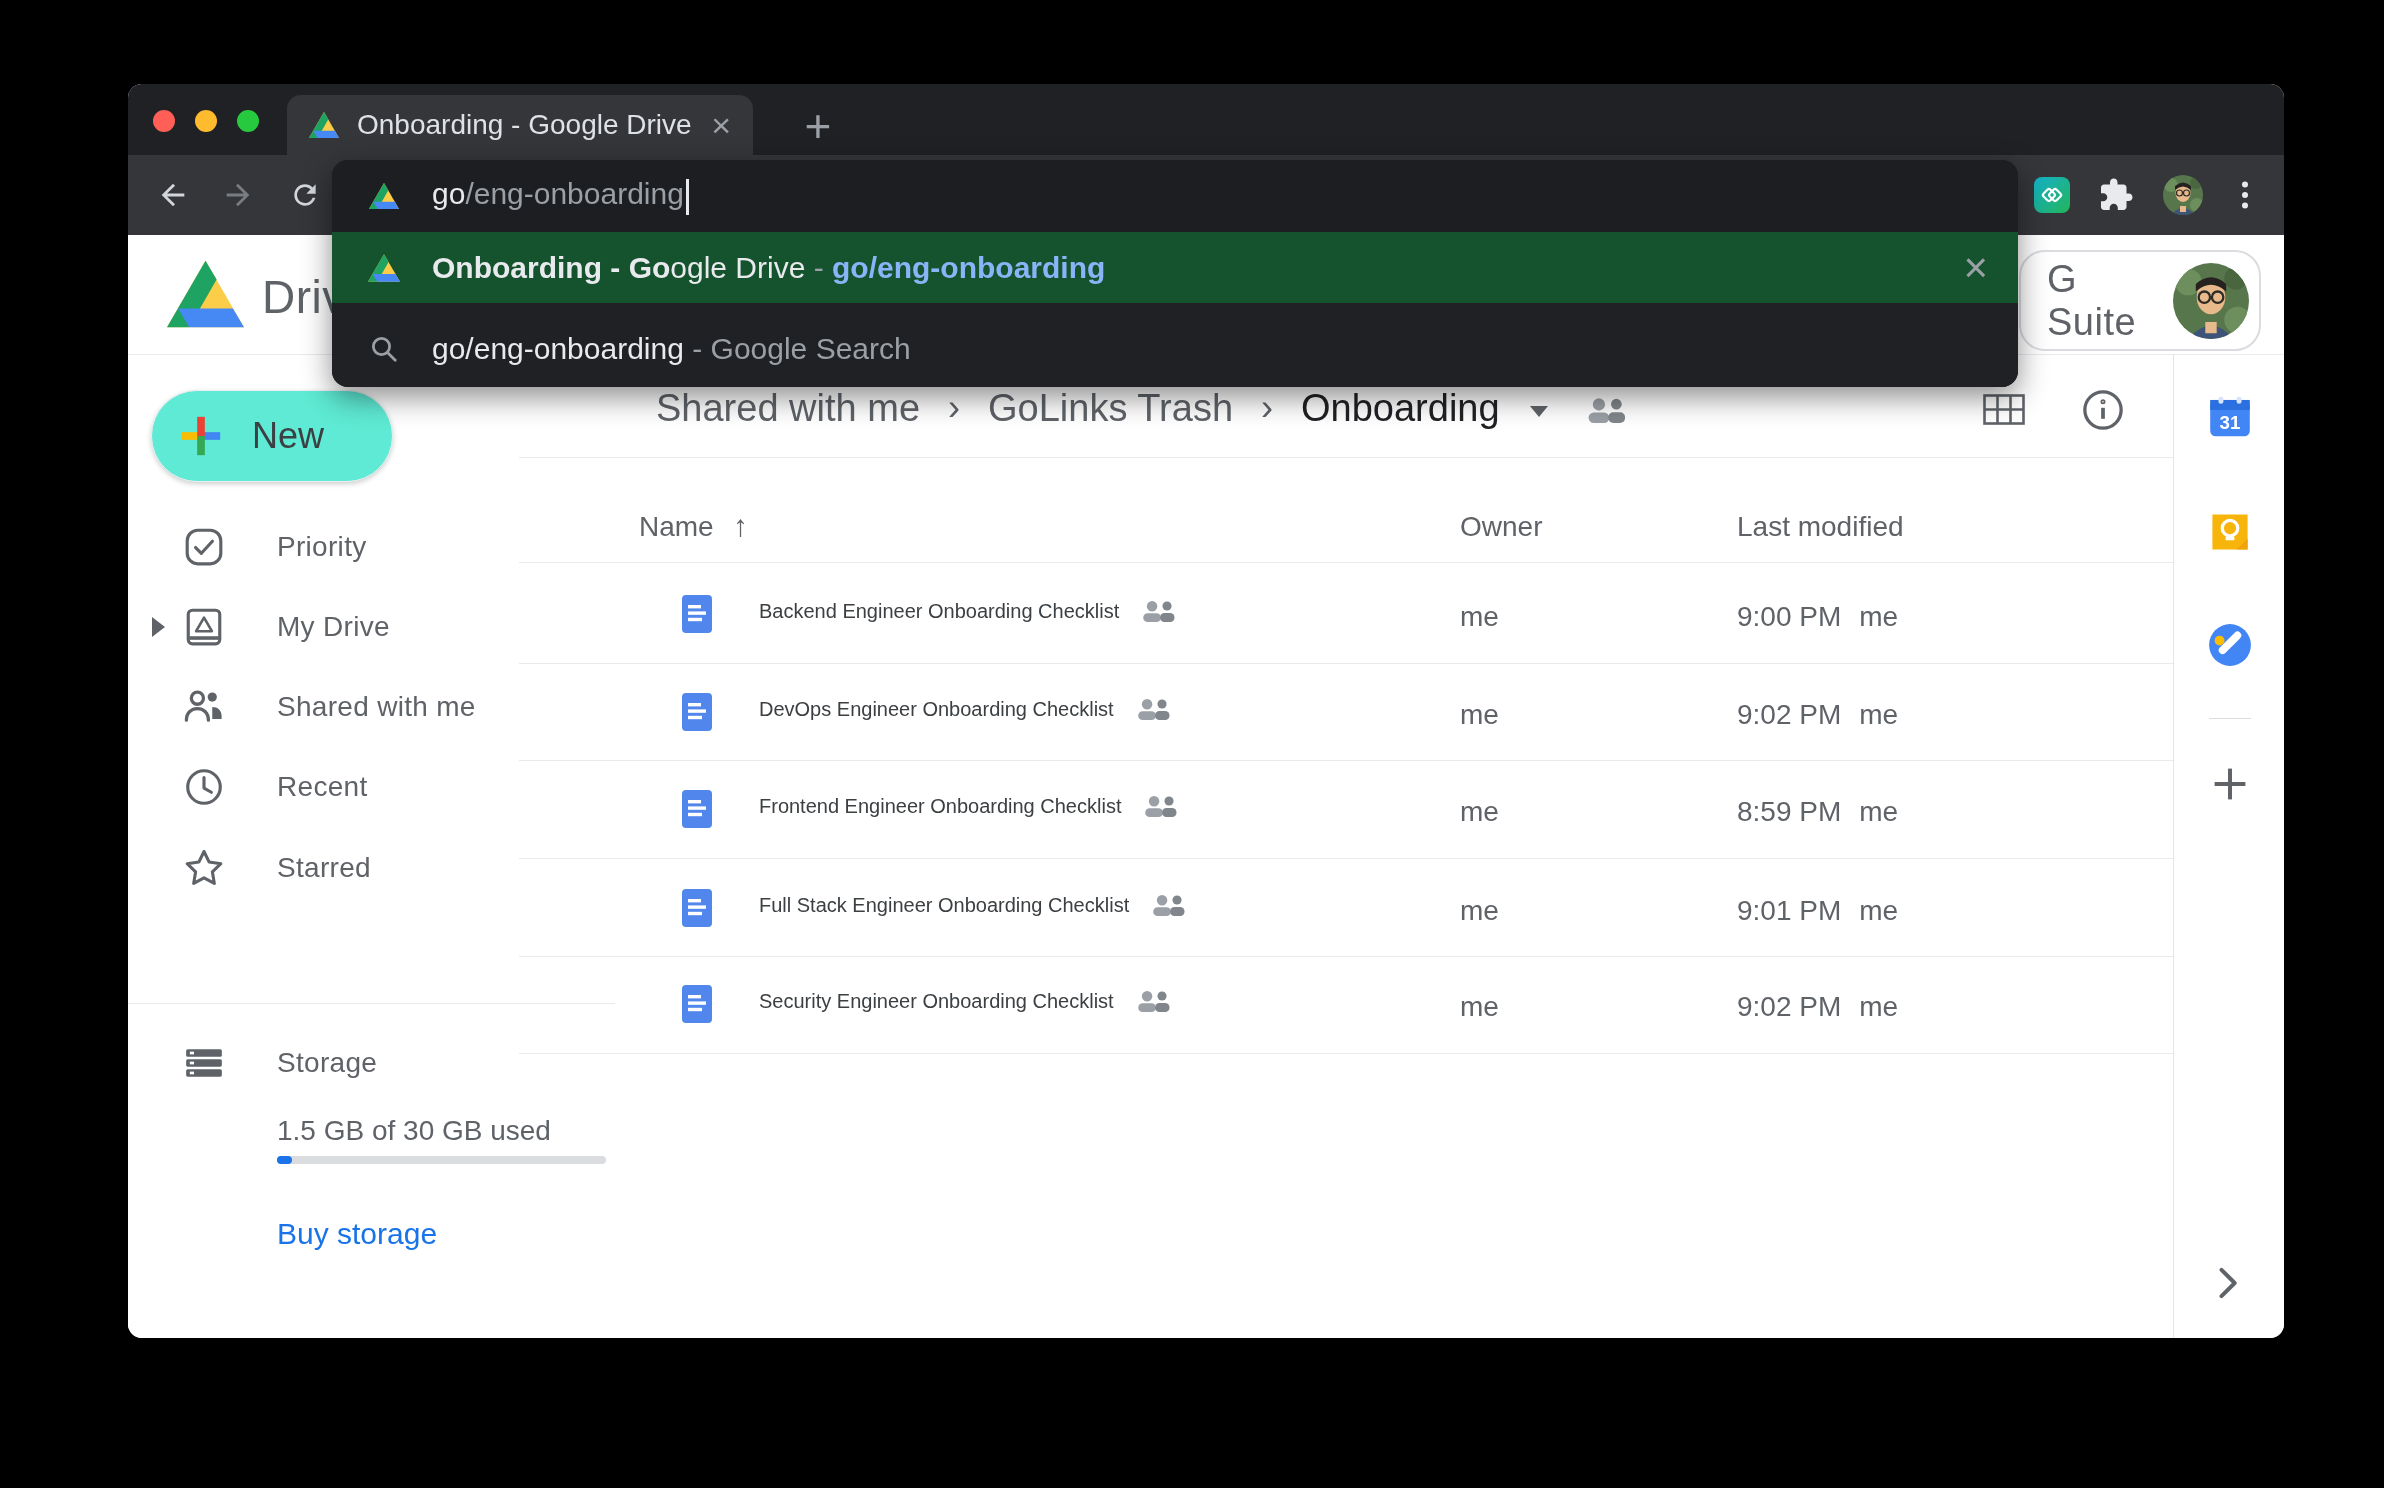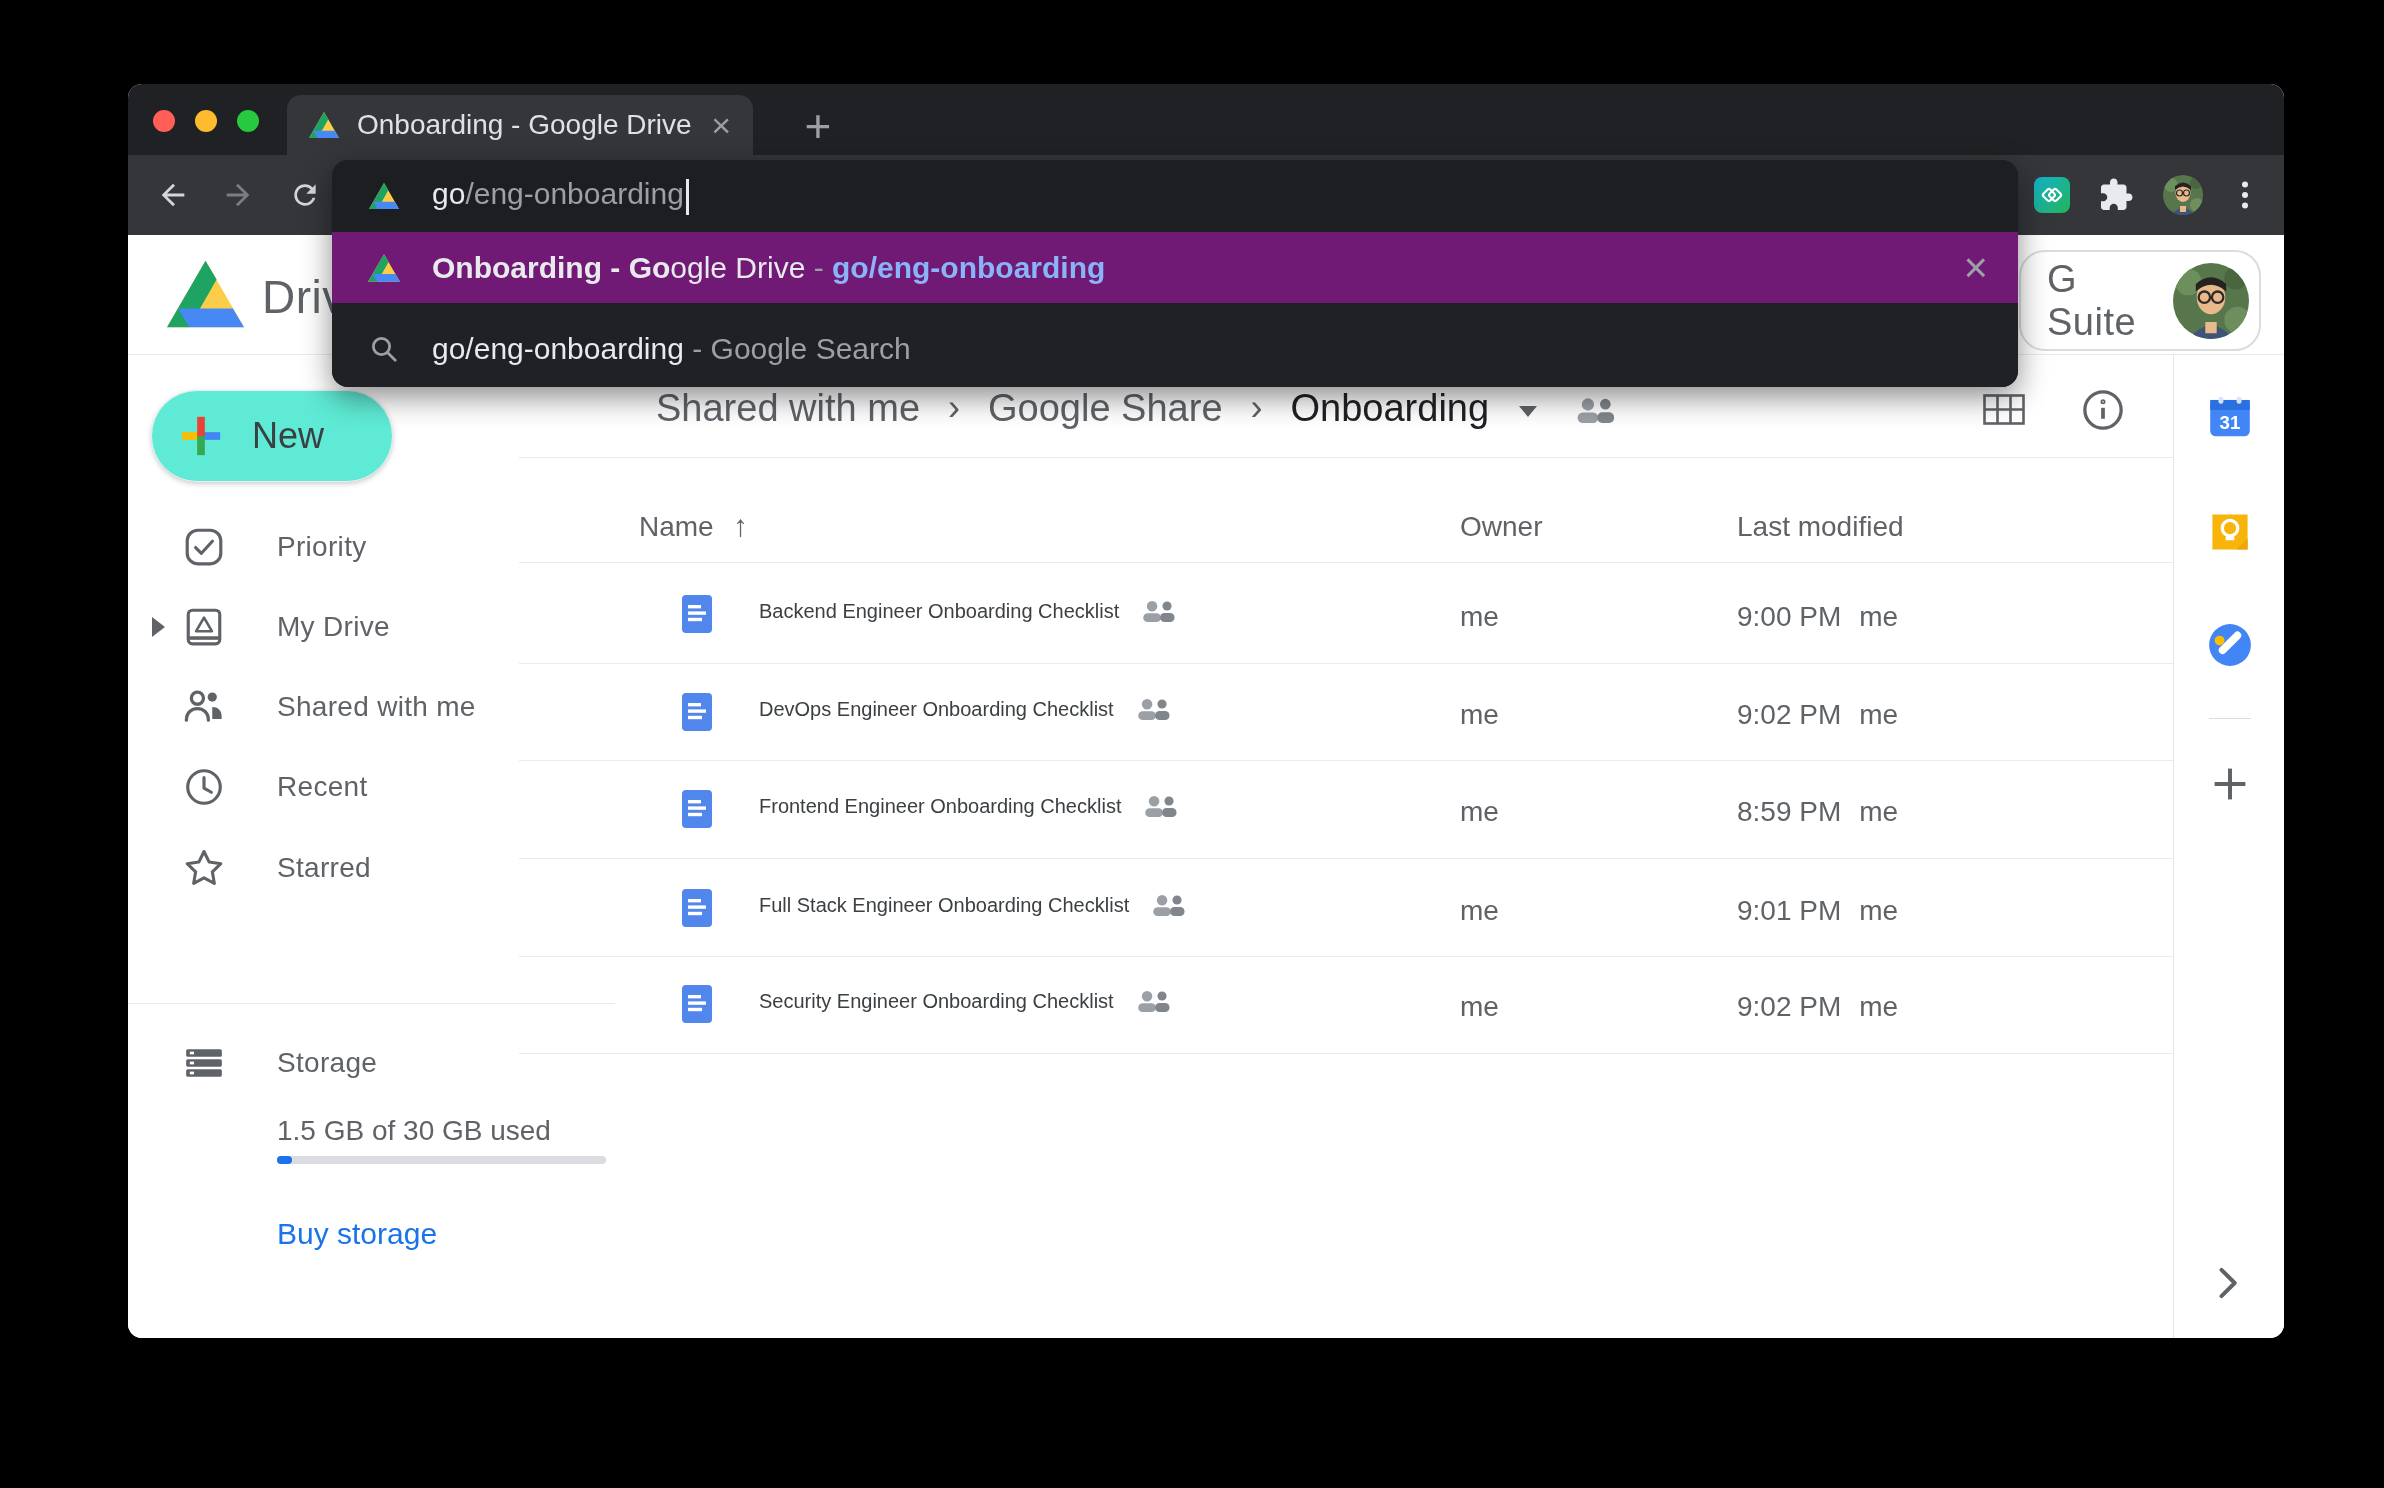--- a/index.html
+++ b/index.html
@@ -253,21 +253,21 @@
 
       <div class="abs" style="left:149px;top:880px;font-size:28px;color:#5f6368;">1.5 GB of 30 GB used</div>
       <div class="bar">
           <div class="bar-fill" style="width:15px;"></div>
         </div>
       <div class="abs" style="left:149px;top:982px;font-size:30px;color:#1a73e8;font-weight:500;">Buy storage</div>
 
       <div class="abs" style="left:528px;top:145px;height:56px;display:flex;align-items:center;gap:24px;">
         <span class="crumb">Shared with me</span>
         <span class="crumb-sep">›</span>
-        <span class="crumb">Google Share</span>
+        <span class="crumb">GoLinks Trash</span>
         <span class="crumb-sep">›</span>
         <span class="crumb current">Onboarding</span>
         <span class="caret-down"></span>
         <svg style="margin-left:14px;margin-top:4px;" width="42" height="28" viewBox="0 0 26 16">
           <circle cx="8" cy="4.6" r="3.8" fill="#9aa0a6"></circle>
             <rect x="1.6" y="9.6" width="12.8" height="6.4" rx="3.2" fill="#9aa0a6"></rect>
           <circle cx="18.8" cy="4.4" r="3.3" fill="#80868b"></circle>
             <rect x="13.8" y="9.4" width="10.4" height="6.6" rx="3.1" fill="#80868b"></rect>
         </svg>
       </div>
@@ -457,21 +457,21 @@
     <div class="dd">
       <div class="ddrow" style="top:0;height:72px;background:#1d1e21;">
         <svg style="margin-left:37px;" width="30" height="26" viewBox="0 0 90 78">
             <polygon points="45,0 90,78 0,78" fill="#fccd48"></polygon>
             <polygon points="45,0 58,22 26,78 0,78" fill="#1ea362"></polygon>
             <polygon points="13,56 77,56 90,78 26,78" fill="#4688f4"></polygon>
           </svg>
         <span class="dd-text" style="margin-left:33px;"><span class="wt">go</span><span class="gy">/eng-onboarding</span><span class="cursor"></span></span>
       </div>
 
-      <div class="ddrow" style="top:72px;height:71px;background:#701a75;">
+      <div class="ddrow" style="top:72px;height:71px;background:#14532d;">
         <svg style="margin-left:36px;" width="32" height="28" viewBox="0 0 90 78">
             <polygon points="45,0 90,78 0,78" fill="#fccd48"></polygon>
             <polygon points="45,0 58,22 26,78 0,78" fill="#1ea362"></polygon>
             <polygon points="13,56 77,56 90,78 26,78" fill="#4688f4"></polygon>
           </svg>
         <span class="dd-text" style="margin-left:32px;flex:1;"><span class="wt" style="font-weight:700;">Onboarding - Go</span><span class="wt">ogle Drive</span><span class="gy"> - </span><span class="bl">go/eng-onboarding</span></span>
         <span style="color:#9aa0a6;font-size:42px;margin-right:30px;line-height:1;">×</span>
       </div>
 
       <div class="ddrow" style="top:150px;height:77px;background:#202124;">

